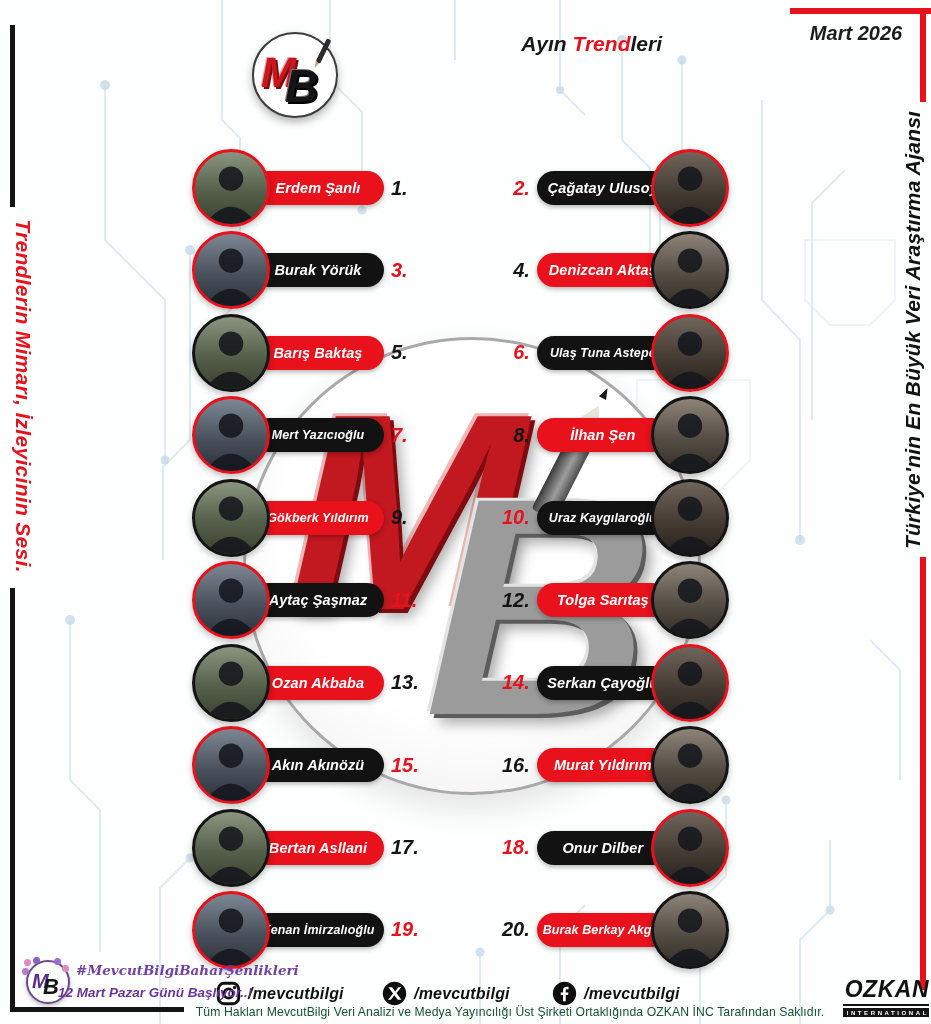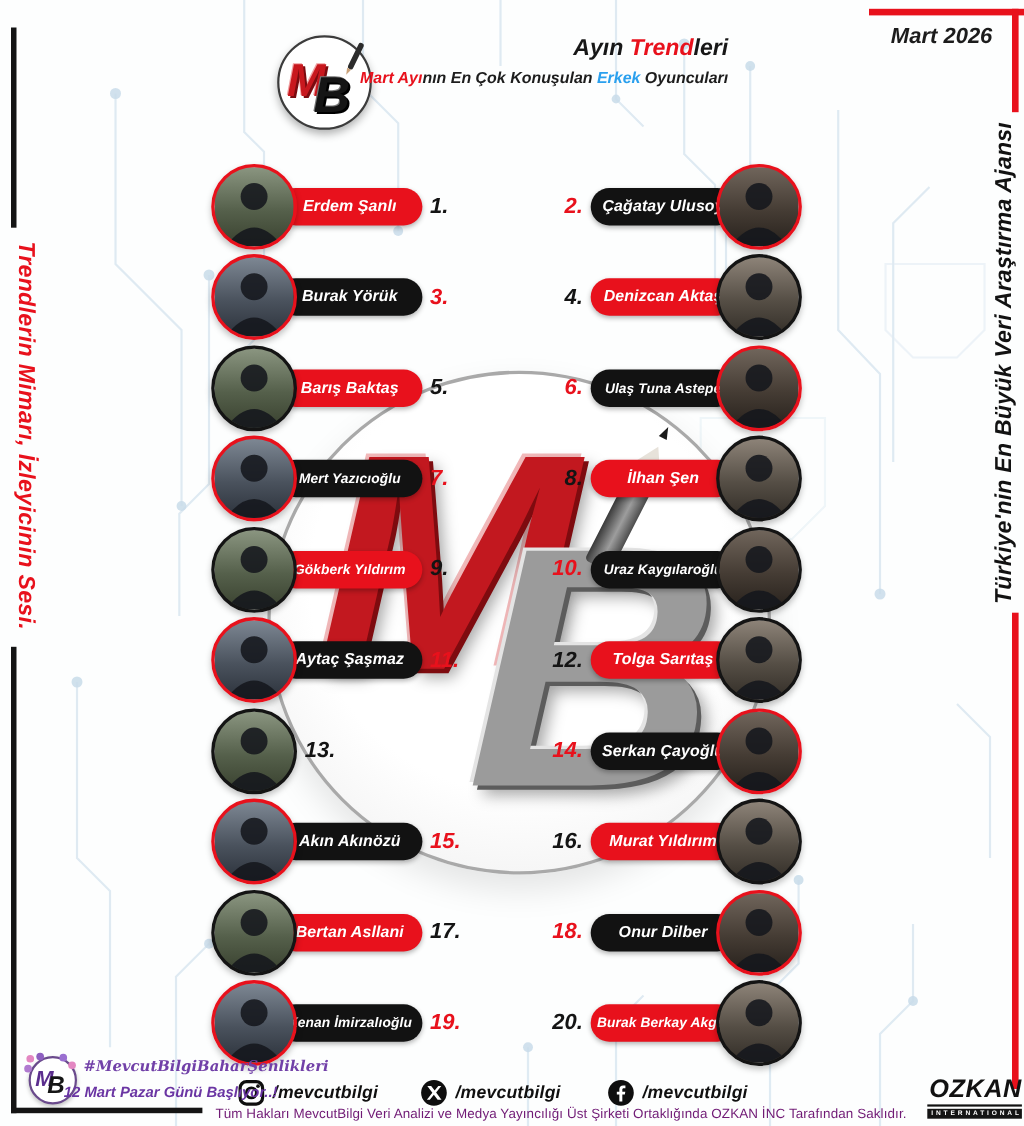--- a/index.html
+++ b/index.html
@@ -96,21 +96,21 @@
   .entry.right .rank{margin-right:7px;}
   .num-red{color:#e8111c;} .num-black{color:#141414;}
 
   
   .social{position:absolute;top:981px;display:flex;align-items:center;gap:7px;z-index:5;cursor:pointer;}
   .social .sicon{width:25px;height:25px;flex:none;}
   .handle{font-style:italic;font-weight:800;font-size:16px;color:#101010;letter-spacing:.2px;}
   .s-ig{left:216px;} .s-x{left:382px;} .s-fb{left:552px;}
 
   .copyright{position:absolute;left:195px;top:1005px;width:630px;z-index:5;text-align:center;
-    font-size:12.2px;color:#701a75;letter-spacing:.1px;}
+    font-size:12.2px;color:#14532d;letter-spacing:.1px;}
 
   .event{position:absolute;left:18px;top:958px;z-index:5;}
   .ev-logo{position:absolute;left:8px;top:2px;width:40px;height:40px;border-radius:50%;background:#fff;
     border:2px solid #6a4a8c;box-shadow:0 2px 4px rgba(0,0,0,.25);}
   .ev-logo .em{position:absolute;left:4px;top:8px;font-style:italic;font-weight:900;font-size:20px;color:#5b2d8e;}
   .ev-logo .eb{position:absolute;left:15px;top:12px;font-style:italic;font-weight:900;font-size:22px;color:#161616;}
   .ev-logo .fl1{position:absolute;left:-4px;top:-3px;width:7px;height:7px;border-radius:50%;background:#e387c2;
     box-shadow:9px -2px 0 #8d5fc0,30px -1px 0 #9a6fd0,38px 6px 0 #e387c2,-2px 9px 0 #b07ad0;}
   .ev-text1{position:absolute;left:58px;top:4px;white-space:nowrap;
     font-family:"DejaVu Serif",serif;font-style:italic;font-weight:700;font-size:13.5px;color:#7140a8;}
@@ -178,21 +178,20 @@
   <div class="side-left-text">Trendlerin Mimarı, İzleyicinin Sesi.</div>
   <div class="side-right-text">Türkiye'nin En Büyük Veri Araştırma Ajansı</div>
 
   <div class="logo-badge">
     <span class="lm">M</span>
     <span class="lb">B</span>
     <span class="lpencil"></span>
   </div>
   <div class="header-text">
     <div class="ht-sub"><span>Ayın </span><span class="red">Trend</span><span>leri</span></div>
-    <div class="ht-tag"><span class="red">Mart Ayı</span><span>nın En Çok Konuşulan </span><span class="blue">Erkek</span><span> Oyuncuları</span></div>
   </div>
   <div class="date-label">Mart 2026</div>
 
   <div class="wm"></div>
   <div class="wm-m">M</div>
   <div class="wm-b">B</div>
   <div class="wm-pencil">
     <div class="pbody"></div>
       <div class="pwood"></div>
       <div class="plead"></div>
@@ -270,20 +269,23 @@
       <span class="name">Aytaç Şaşmaz</span>
     </div>
     <div class="rank num-red">11.</div>
   </div>
       <div class="entry left pal0">
     <div class="photo ring-black">
       <svg viewBox="0 0 100 100" aria-hidden="true">
         <circle class="sil" cx="50" cy="37" r="17"></circle>
         <path class="sil" d="M14 100 Q50 52 86 100 Z"></path>
       </svg>
+    </div>
+    <div class="pill pill-red">
+      <span class="name">Ozan Akbaba</span>
     </div>
     <div class="rank num-black">13.</div>
   </div>
       <div class="entry left pal2">
     <div class="photo ring-red">
       <svg viewBox="0 0 100 100" aria-hidden="true">
         <circle class="sil" cx="50" cy="37" r="17"></circle>
         <path class="sil" d="M14 100 Q50 52 86 100 Z"></path>
       </svg>
     </div>

